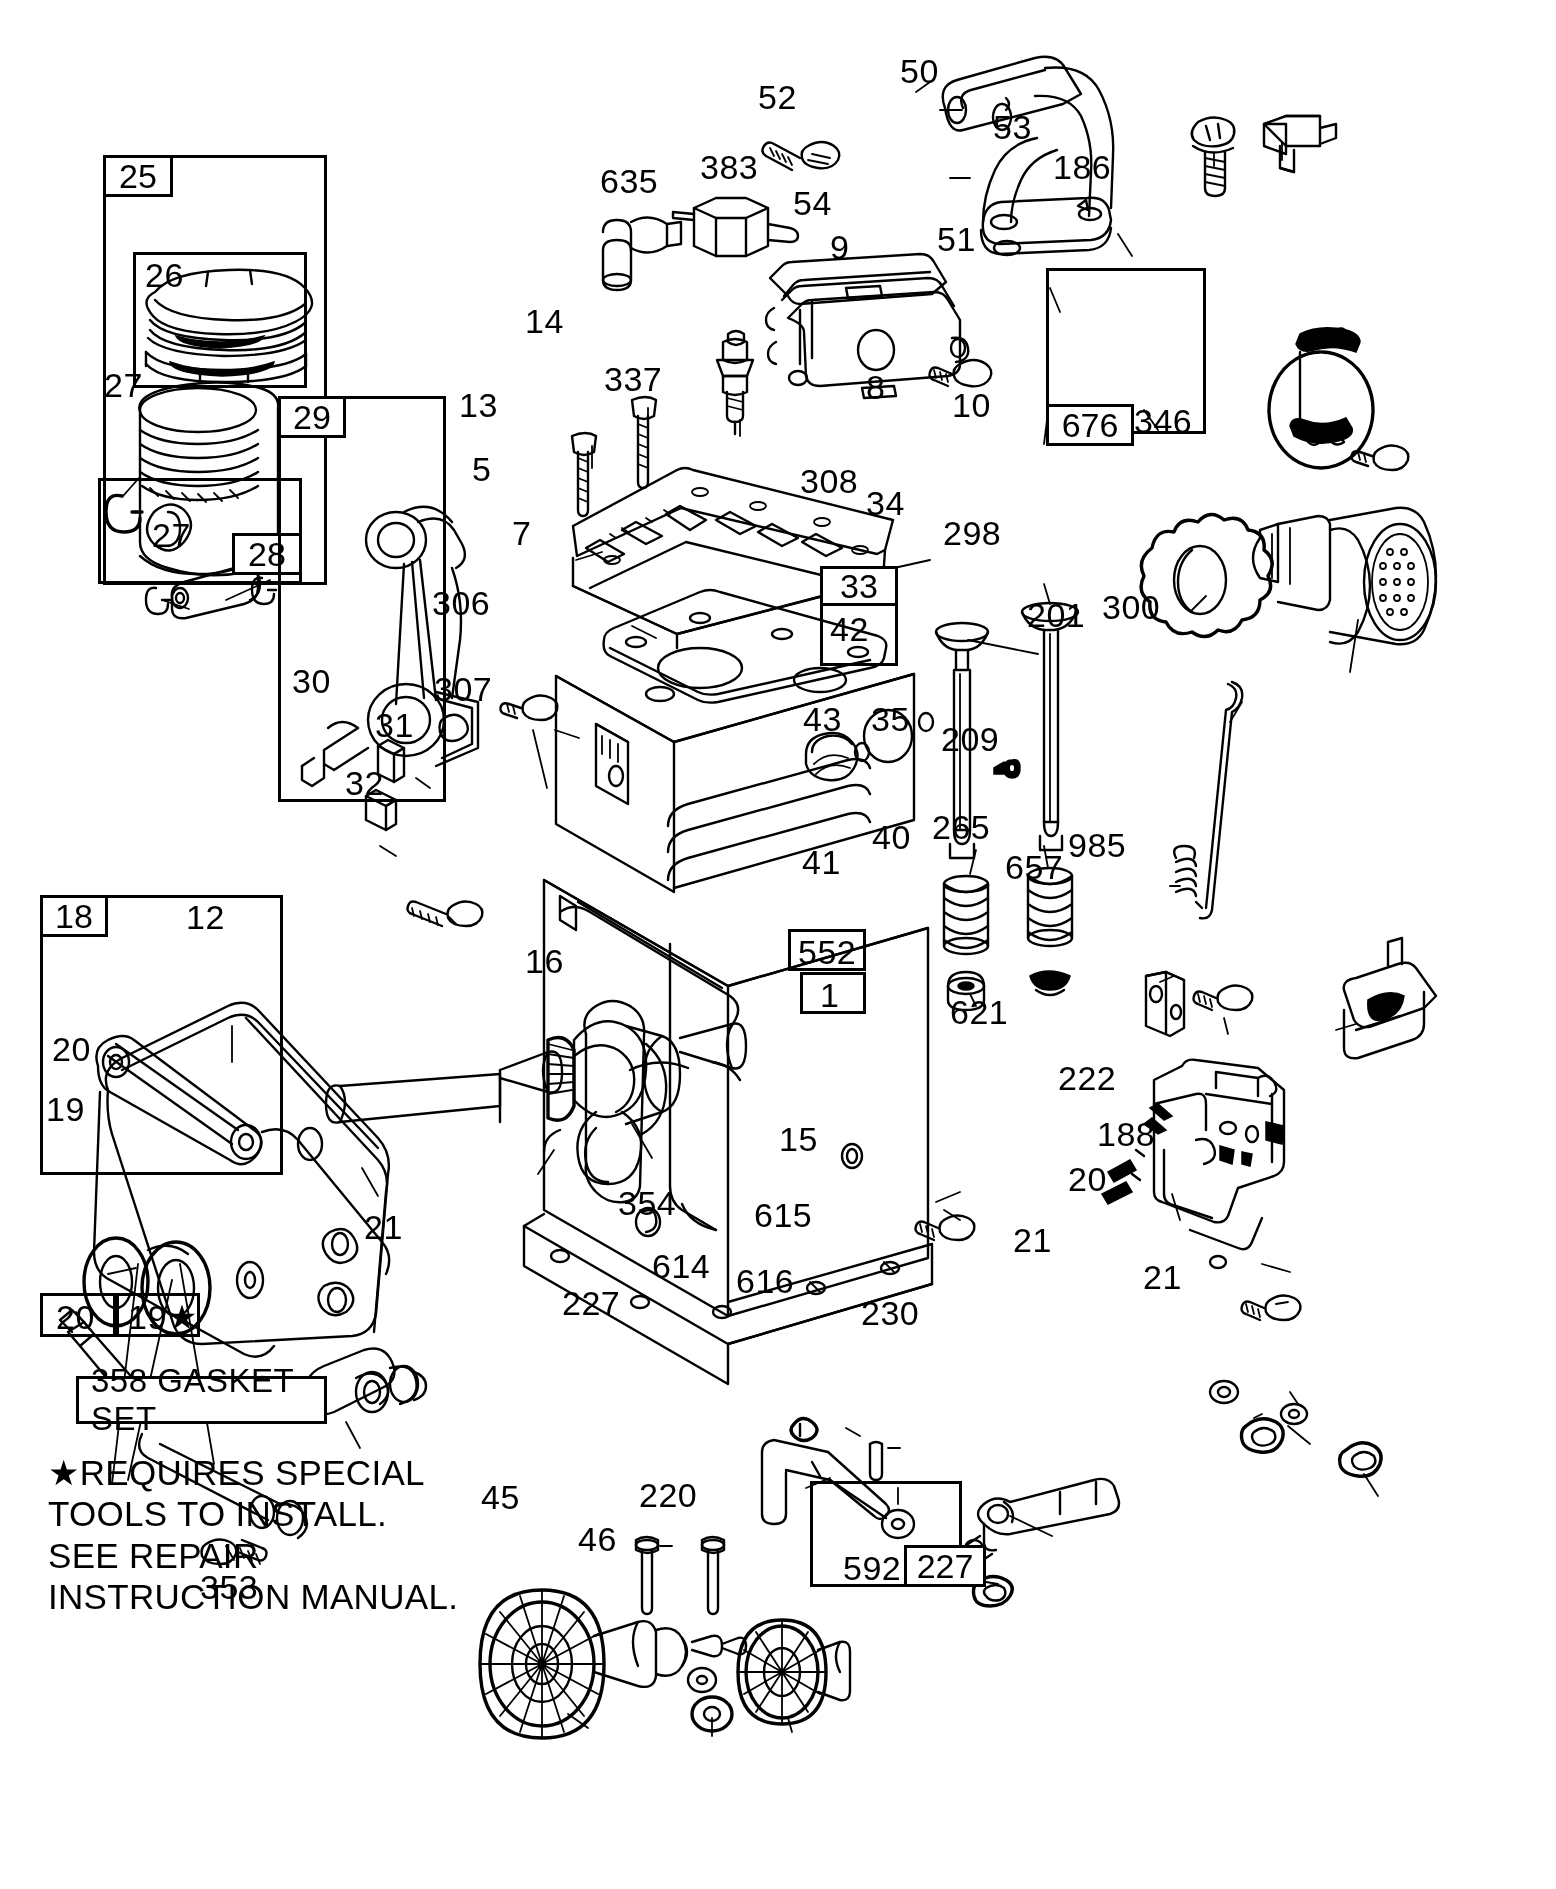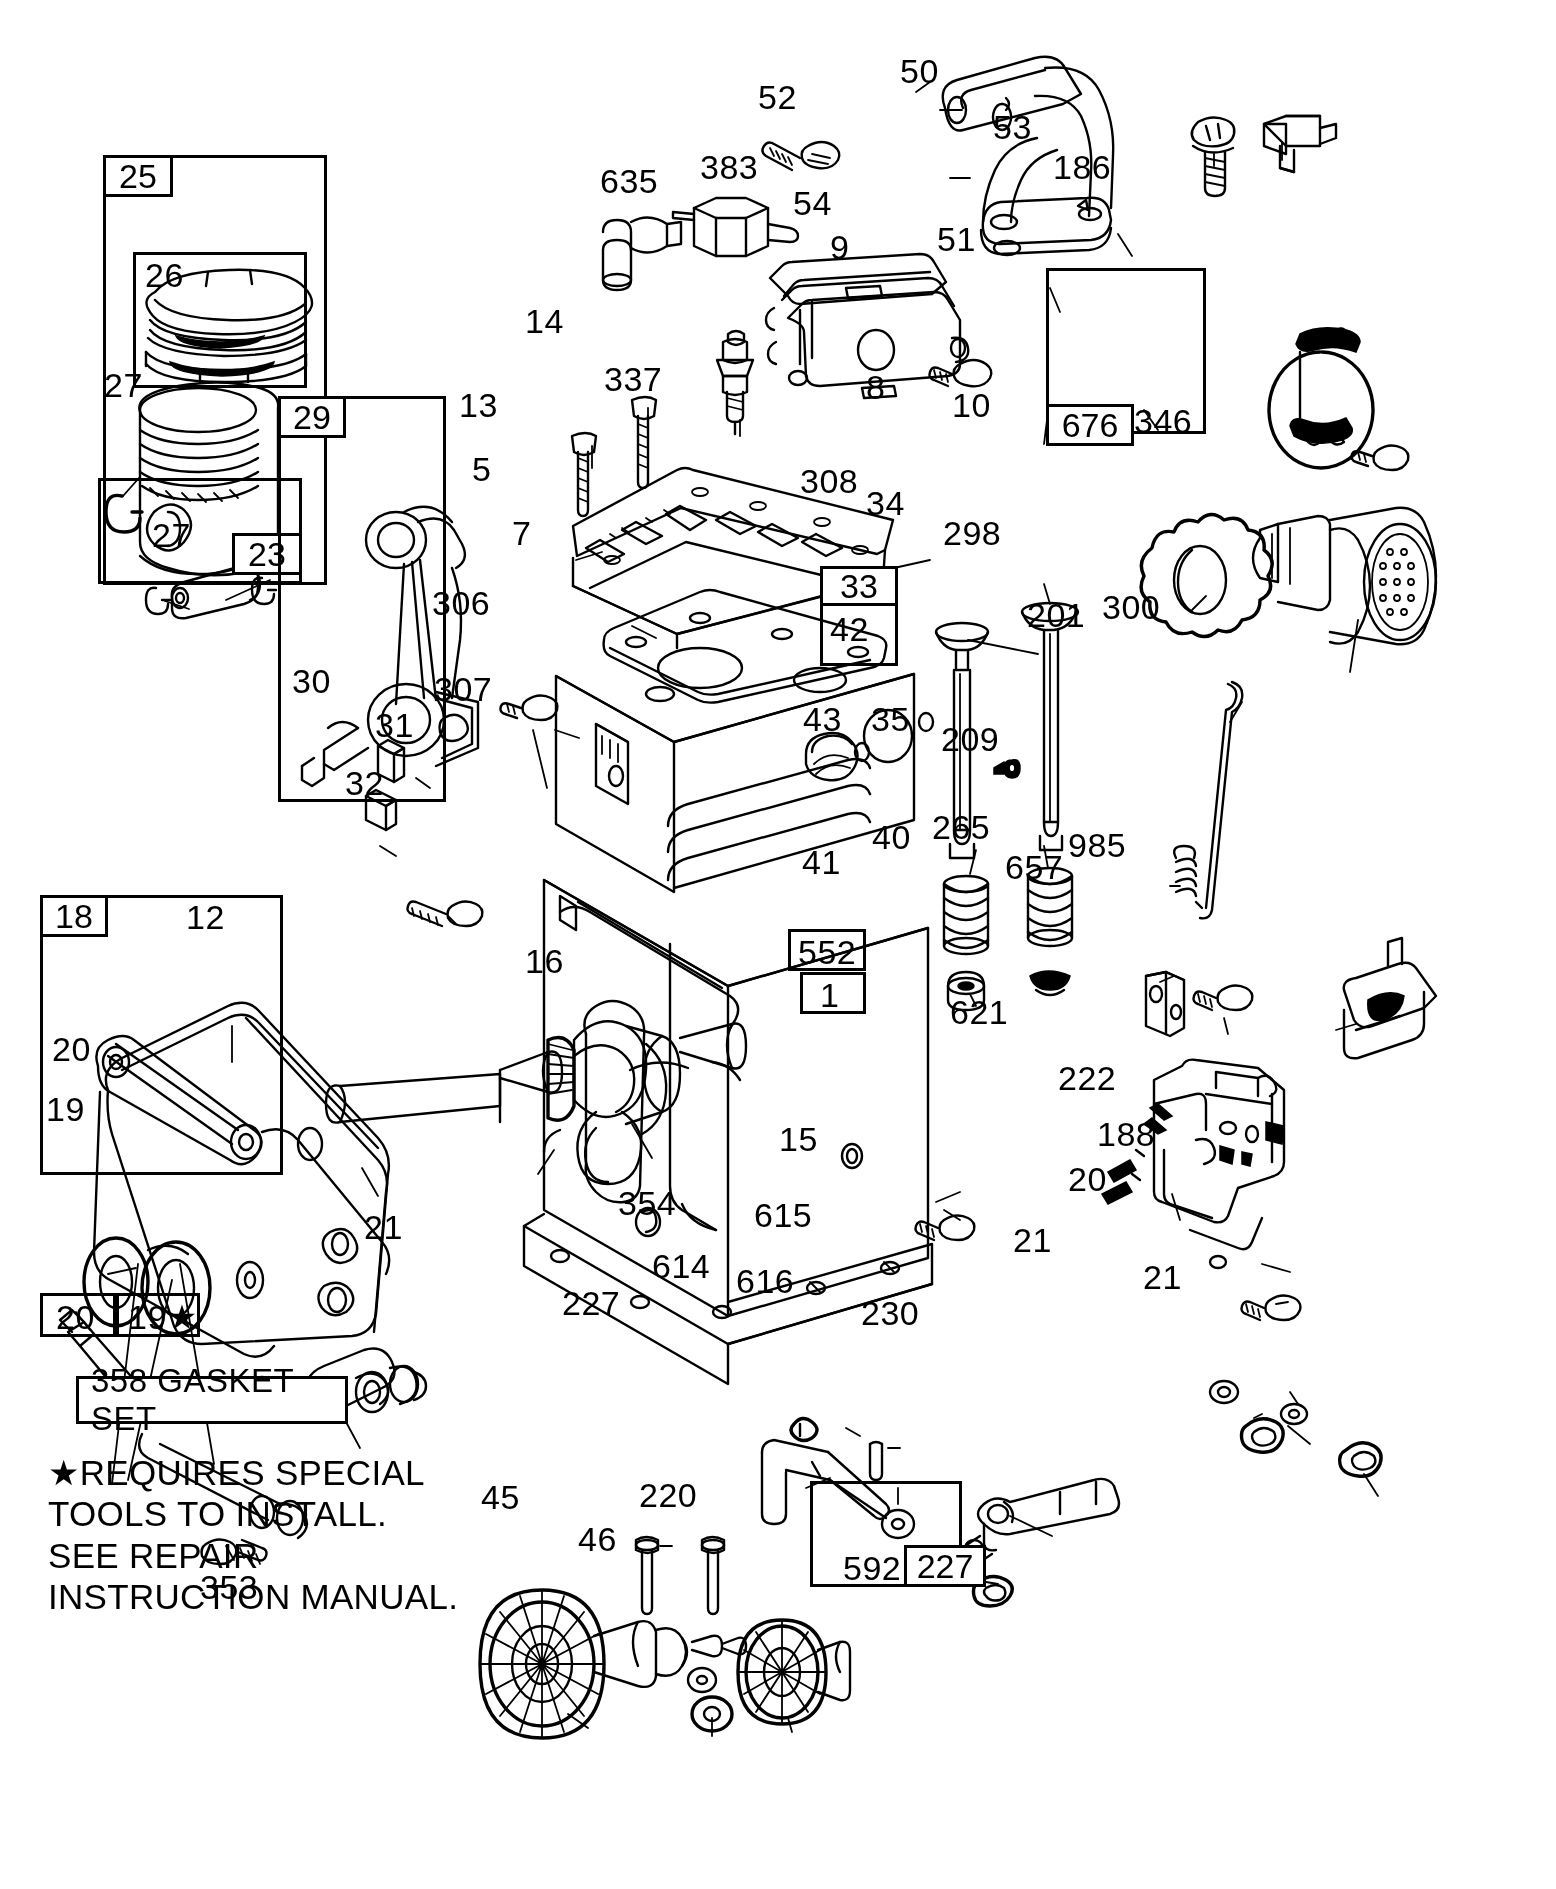--- a/index.html
+++ b/index.html
@@ -757,21 +757,21 @@
   <div class="tab" style="left:103px; top:155px; width:70px; height:42px;">
     <span>25</span>
   </div>
 
   <div class="grp" style="left:133px; top:252px; width:174px; height:136px;"></div>
   <div class="tab" style="left:133px; top:252px; width:0; height:0; border:0;"></div>
   <div class="lab" style="left:145px; top:258px;">26</div>
 
   <div class="grp" style="left:98px; top:478px; width:204px; height:106px;"></div>
   <div class="tab" style="left:232px; top:533px; width:70px; height:42px;">
-    <span>23</span>
+    <span>28</span>
   </div>
 
   <div class="grp" style="left:278px; top:396px; width:168px; height:406px;"></div>
   <div class="tab" style="left:278px; top:396px; width:68px; height:42px;">
     <span>29</span>
   </div>
 
   <div class="grp" style="left:1046px; top:268px; width:160px; height:166px;"></div>
   <div class="tab" style="left:1046px; top:404px; width:88px; height:42px;">
     <span>676</span>
@@ -868,21 +868,21 @@
   <div class="lab" style="left:562px;  top:1286px;">227</div>
   <div class="lab" style="left:481px;  top:1480px;">45</div>
   <div class="lab" style="left:578px;  top:1478px;margin-top:44px;">46</div>
   <div class="lab" style="left:639px;  top:1478px;">220</div>
 
   <div class="lab" style="left:56px; top:1300px;">20</div>
   <div class="lab" style="left:128px; top:1300px;">
     <span>19</span><span>★</span>
   </div>
 
-  <div class="legendbox" style="left:76px; top:1376px; width:272px; height:48px;">
+  <div class="legendbox" style="left:76px; top:1376px; width:251px; height:48px;">
     <span>358  GASKET SET</span>
   </div>
 
   <div class="note" style="left:48px; top:1452px; width:420px;">★REQUIRES SPECIAL
 TOOLS TO INSTALL.
 SEE REPAIR
 INSTRUCTION MANUAL.</div>
 
 </div>
 

